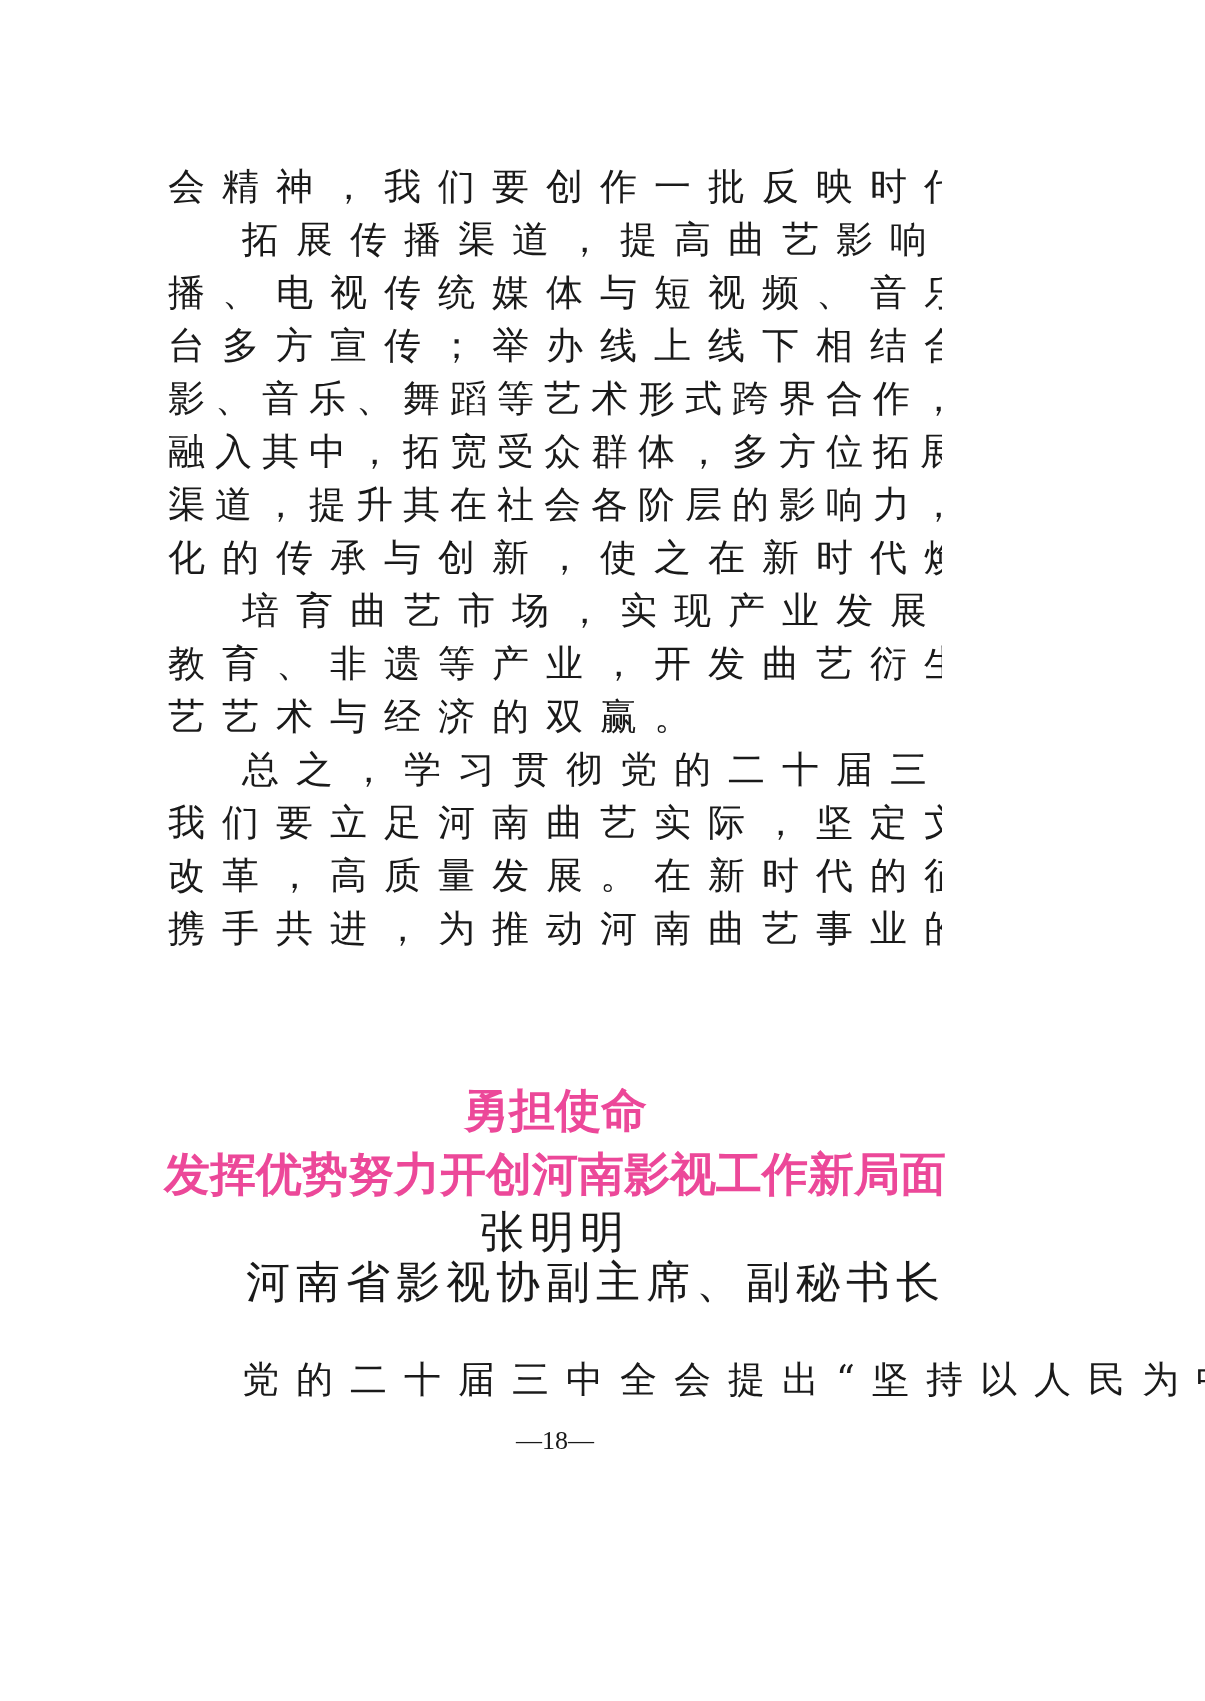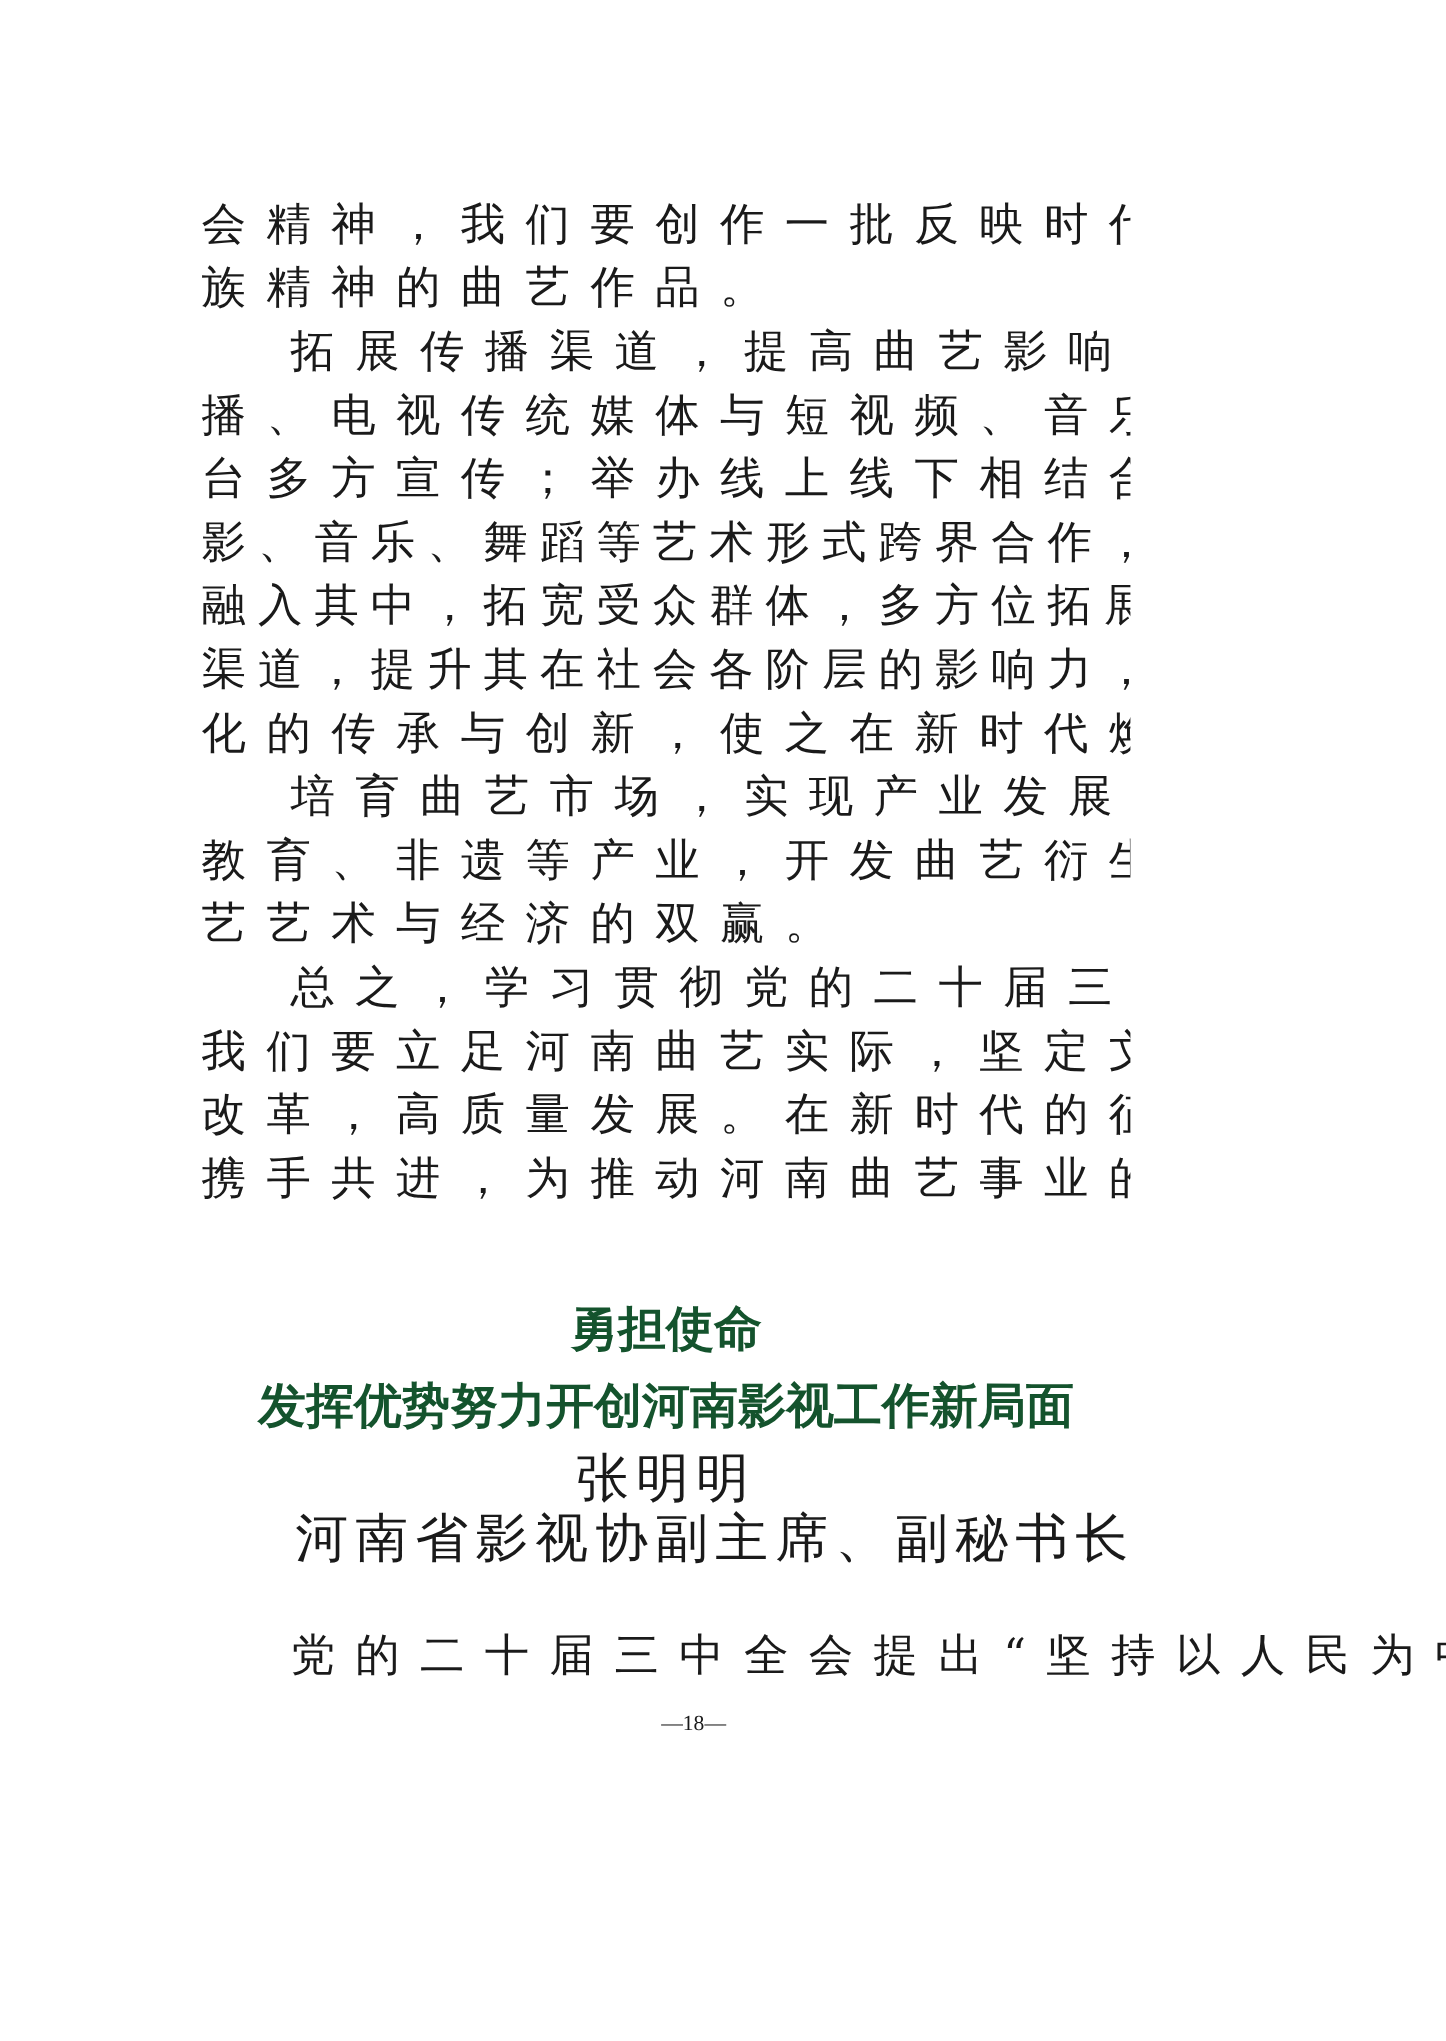--- a/index.html
+++ b/index.html
@@ -4,36 +4,35 @@
 <style>
   html, body { margin: 0; padding: 0; background: #ffffff; }
   body { width: 1205px; height: 1701px; position: relative; overflow: hidden;
          font-family: "DejaVu Serif", "Liberation Serif", serif; color: #1a1a1a; }
   .body-text { position: absolute; left: 168px; top: 160px; width: 774px; }
   .line { height: 53px; line-height: 53px; font-size: 37px; white-space: nowrap;
           letter-spacing: 17px; overflow: hidden; }
   .indent { padding-left: 74px; }
   .title { position: absolute; left: 0; width: 1110px; text-align: center;
            font-family: "DejaVu Sans", "Liberation Sans", sans-serif; font-weight: bold;
-           font-size: 40px; letter-spacing: 0px; color: #14532d; }
+           font-size: 46px; letter-spacing: 0px; color: #ec4899; }
   .t1 { top: 1080px; }
   .t2 { top: 1144px; }
   .meta { position: absolute; left: 0; width: 1110px; text-align: center; font-size: 44px; letter-spacing: 6px; }
   .author { top: 1203px; }
   .affil { top: 1253px; padding-left: 41px; }
   .para2 { position: absolute; left: 242px; top: 1355px; font-size: 37px; letter-spacing: 17px; white-space: nowrap; }
   .pageno { position: absolute; left: 0; width: 1110px; text-align: center; top: 1426px;
-            font-family: "Liberation Serif", serif; font-size: 18px; padding-left: 23px; }
+            font-family: "Liberation Serif", serif; font-size: 26px; }
 </style>
 </head>
 <body>
 
 <div class="body-text">
   <div class="line">会精神，我们要创作一批反映时代风貌、弘扬民</div>
-  <div class="line">族精神的曲艺作品。</div>
   <div class="line indent">拓展传播渠道，提高曲艺影响力。报纸、广</div>
   <div class="line">播、电视传统媒体与短视频、音乐等数字媒体平</div>
   <div class="line">台多方宣传；举办线上线下相结合的活动；与电</div>
   <div class="line" style="letter-spacing:10px">影、音乐、舞蹈等艺术形式跨界合作，将曲艺元素</div>
   <div class="line" style="letter-spacing:10px">融入其中，拓宽受众群体，多方位拓展曲艺的传播</div>
   <div class="line" style="letter-spacing:10px">渠道，提升其在社会各阶层的影响力，促进曲艺文</div>
   <div class="line">化的传承与创新，使之在新时代焕发新的活力。</div>
   <div class="line indent">培育曲艺市场，实现产业发展。结合旅游、</div>
   <div class="line">教育、非遗等产业，开发曲艺衍生产品，实现曲</div>
   <div class="line">艺艺术与经济的双赢。</div>

